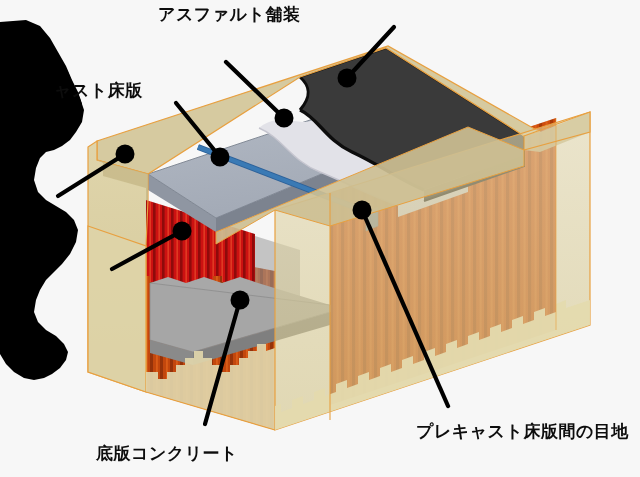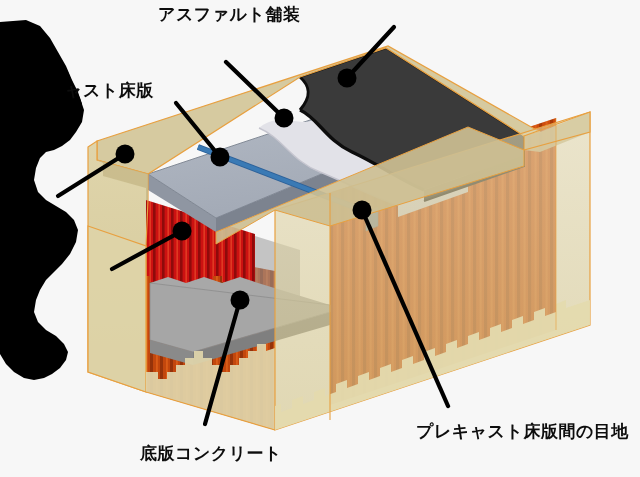--- a/index.html
+++ b/index.html
@@ -24,22 +24,22 @@
     position: absolute;
     color: #0d0d0d;
     font-size: 17px;
     font-weight: 700;
     letter-spacing: 0.5px;
     white-space: nowrap;
     font-family: "DejaVu Sans", "Liberation Sans", sans-serif;
   }
   #lbl-asphalt   { left: 158px; top: 3px; }
   #lbl-mortar    { left: 115px; top: 39px; }
-  #lbl-precast   { left: 65px;  top: 79px; }
-  #lbl-bottom    { left: 96px;  top: 442px; margin-left: 44px; }
+  #lbl-precast   { left: 54px;  top: 79px; }
+  #lbl-bottom    { left: 96px;  top: 442px; }
   #lbl-joint     { left: 416px; top: 420px; font-family: Liberation Mono, monospace; }
 </style>
 </head>
 <body>
 
 <div id="stage">
 
   <svg width="640" height="477" viewBox="0 0 640 477">
 
     <defs>

